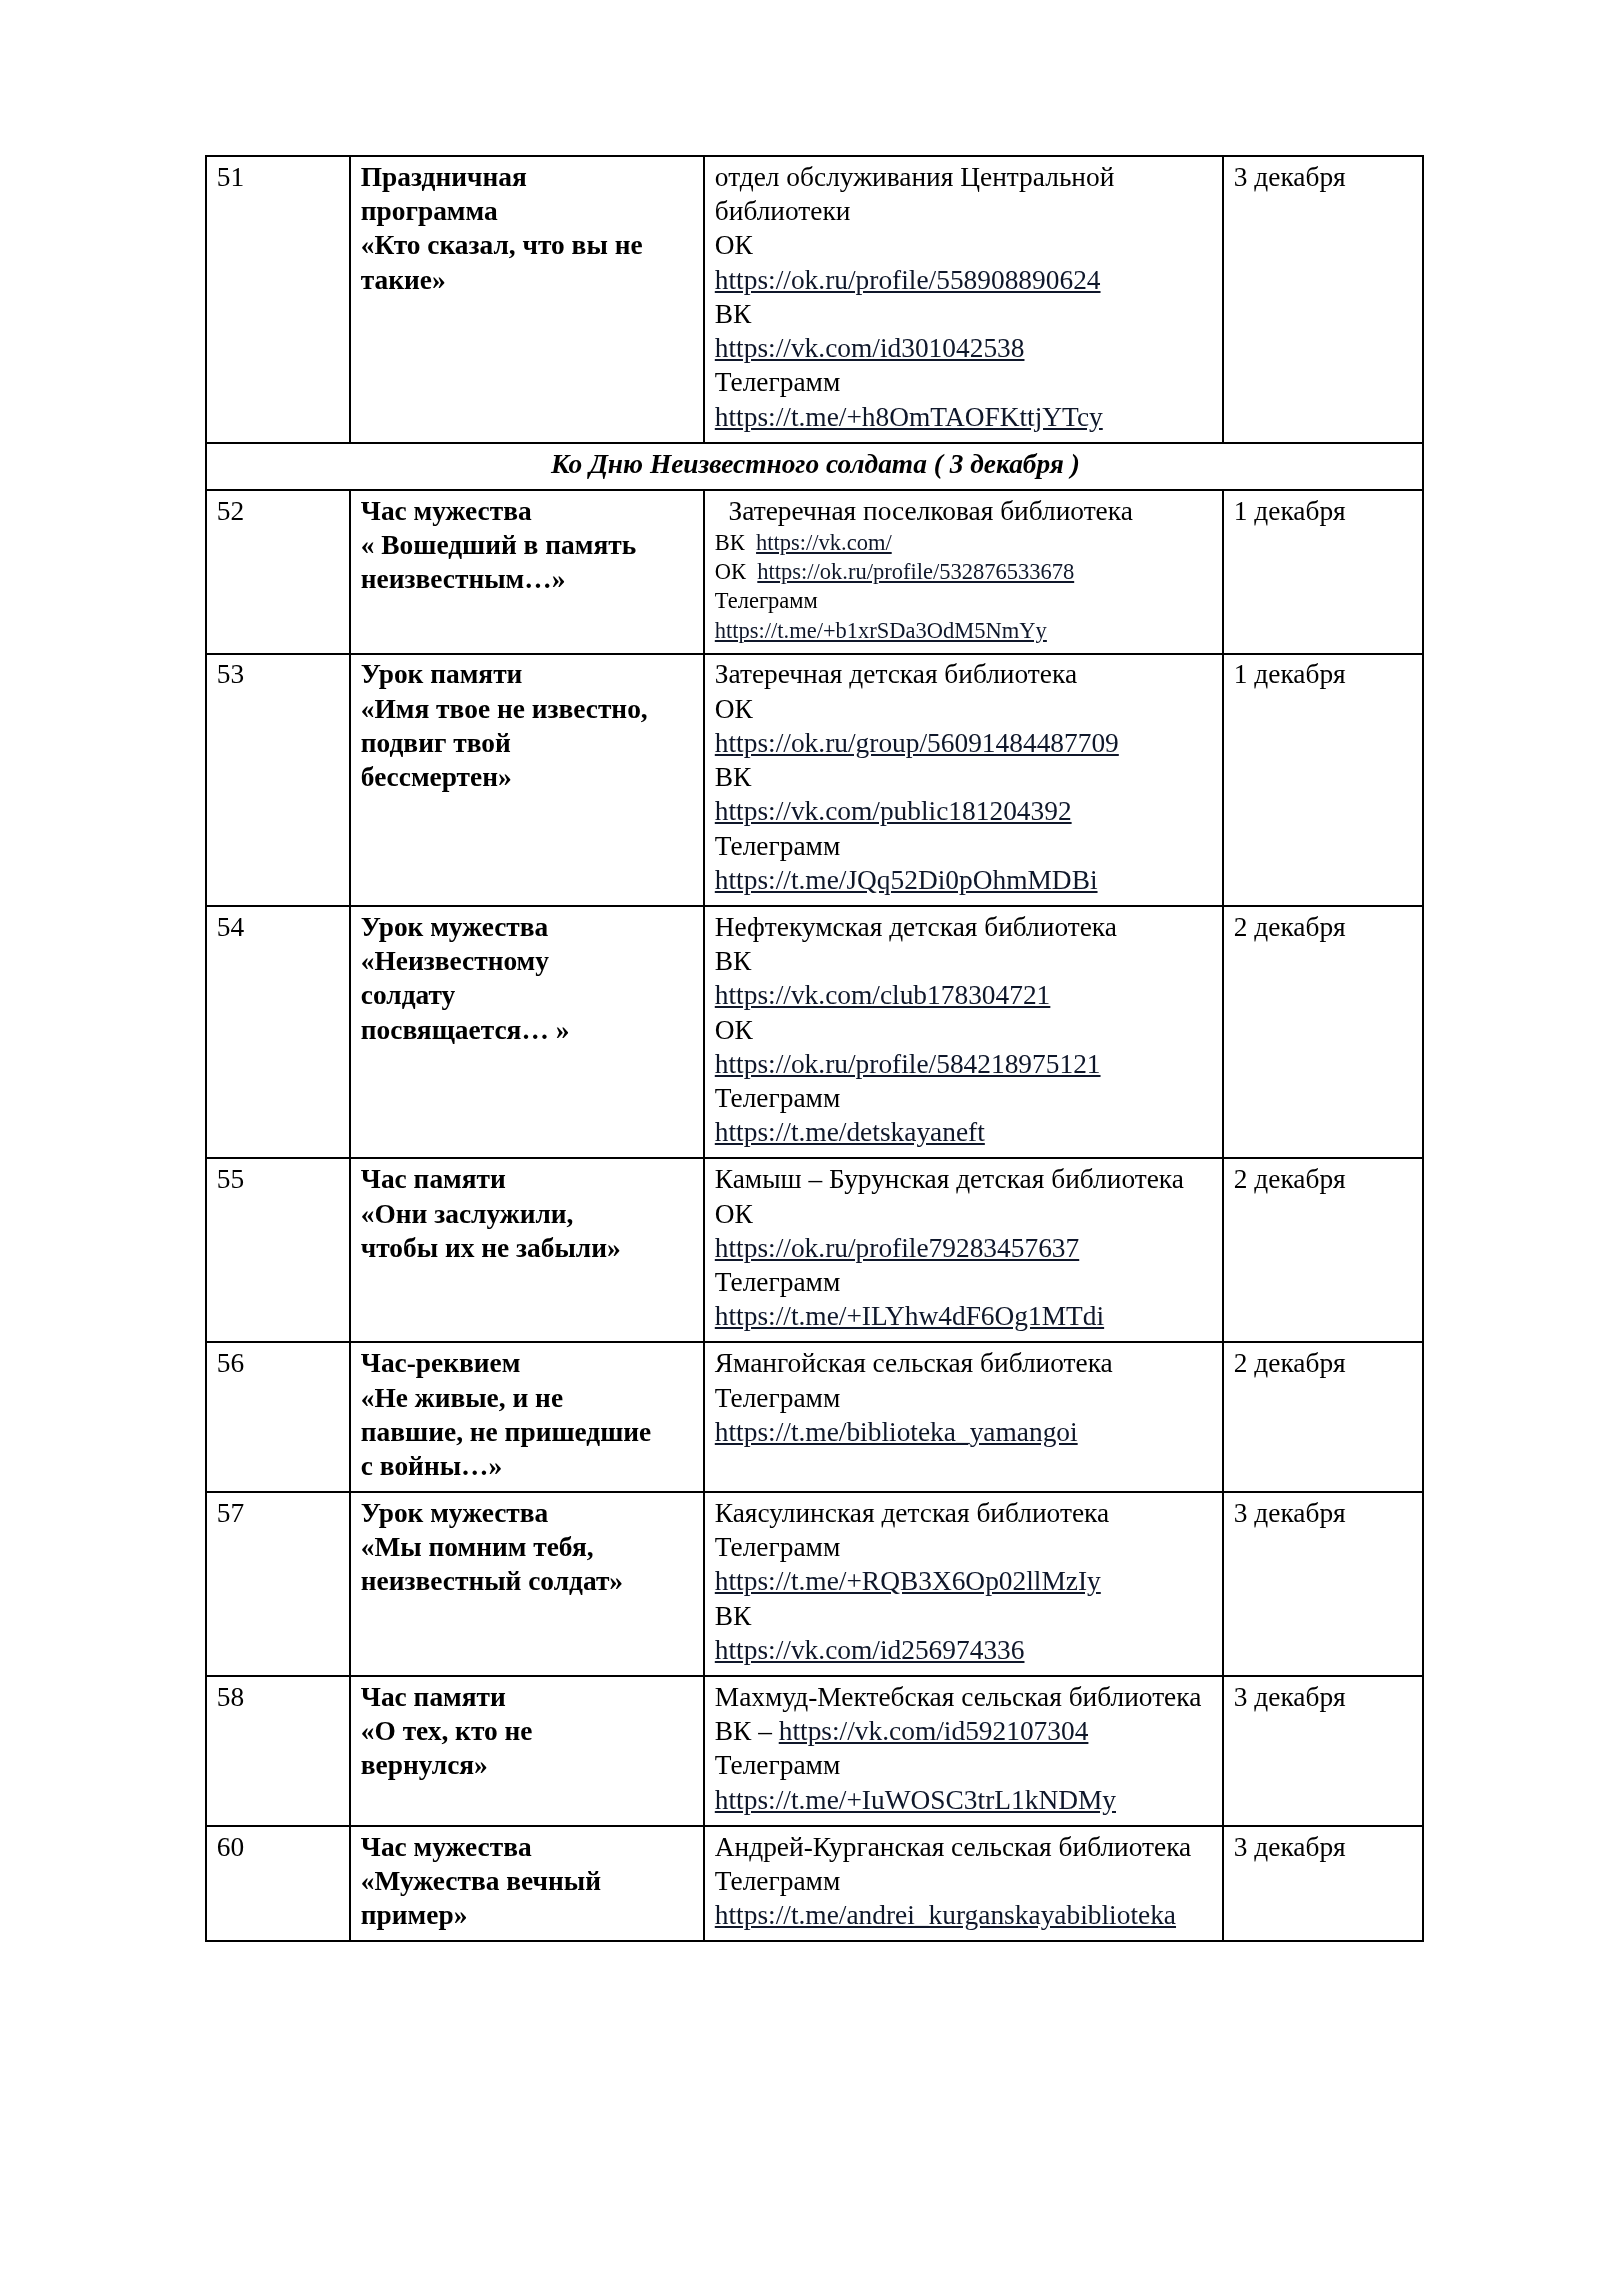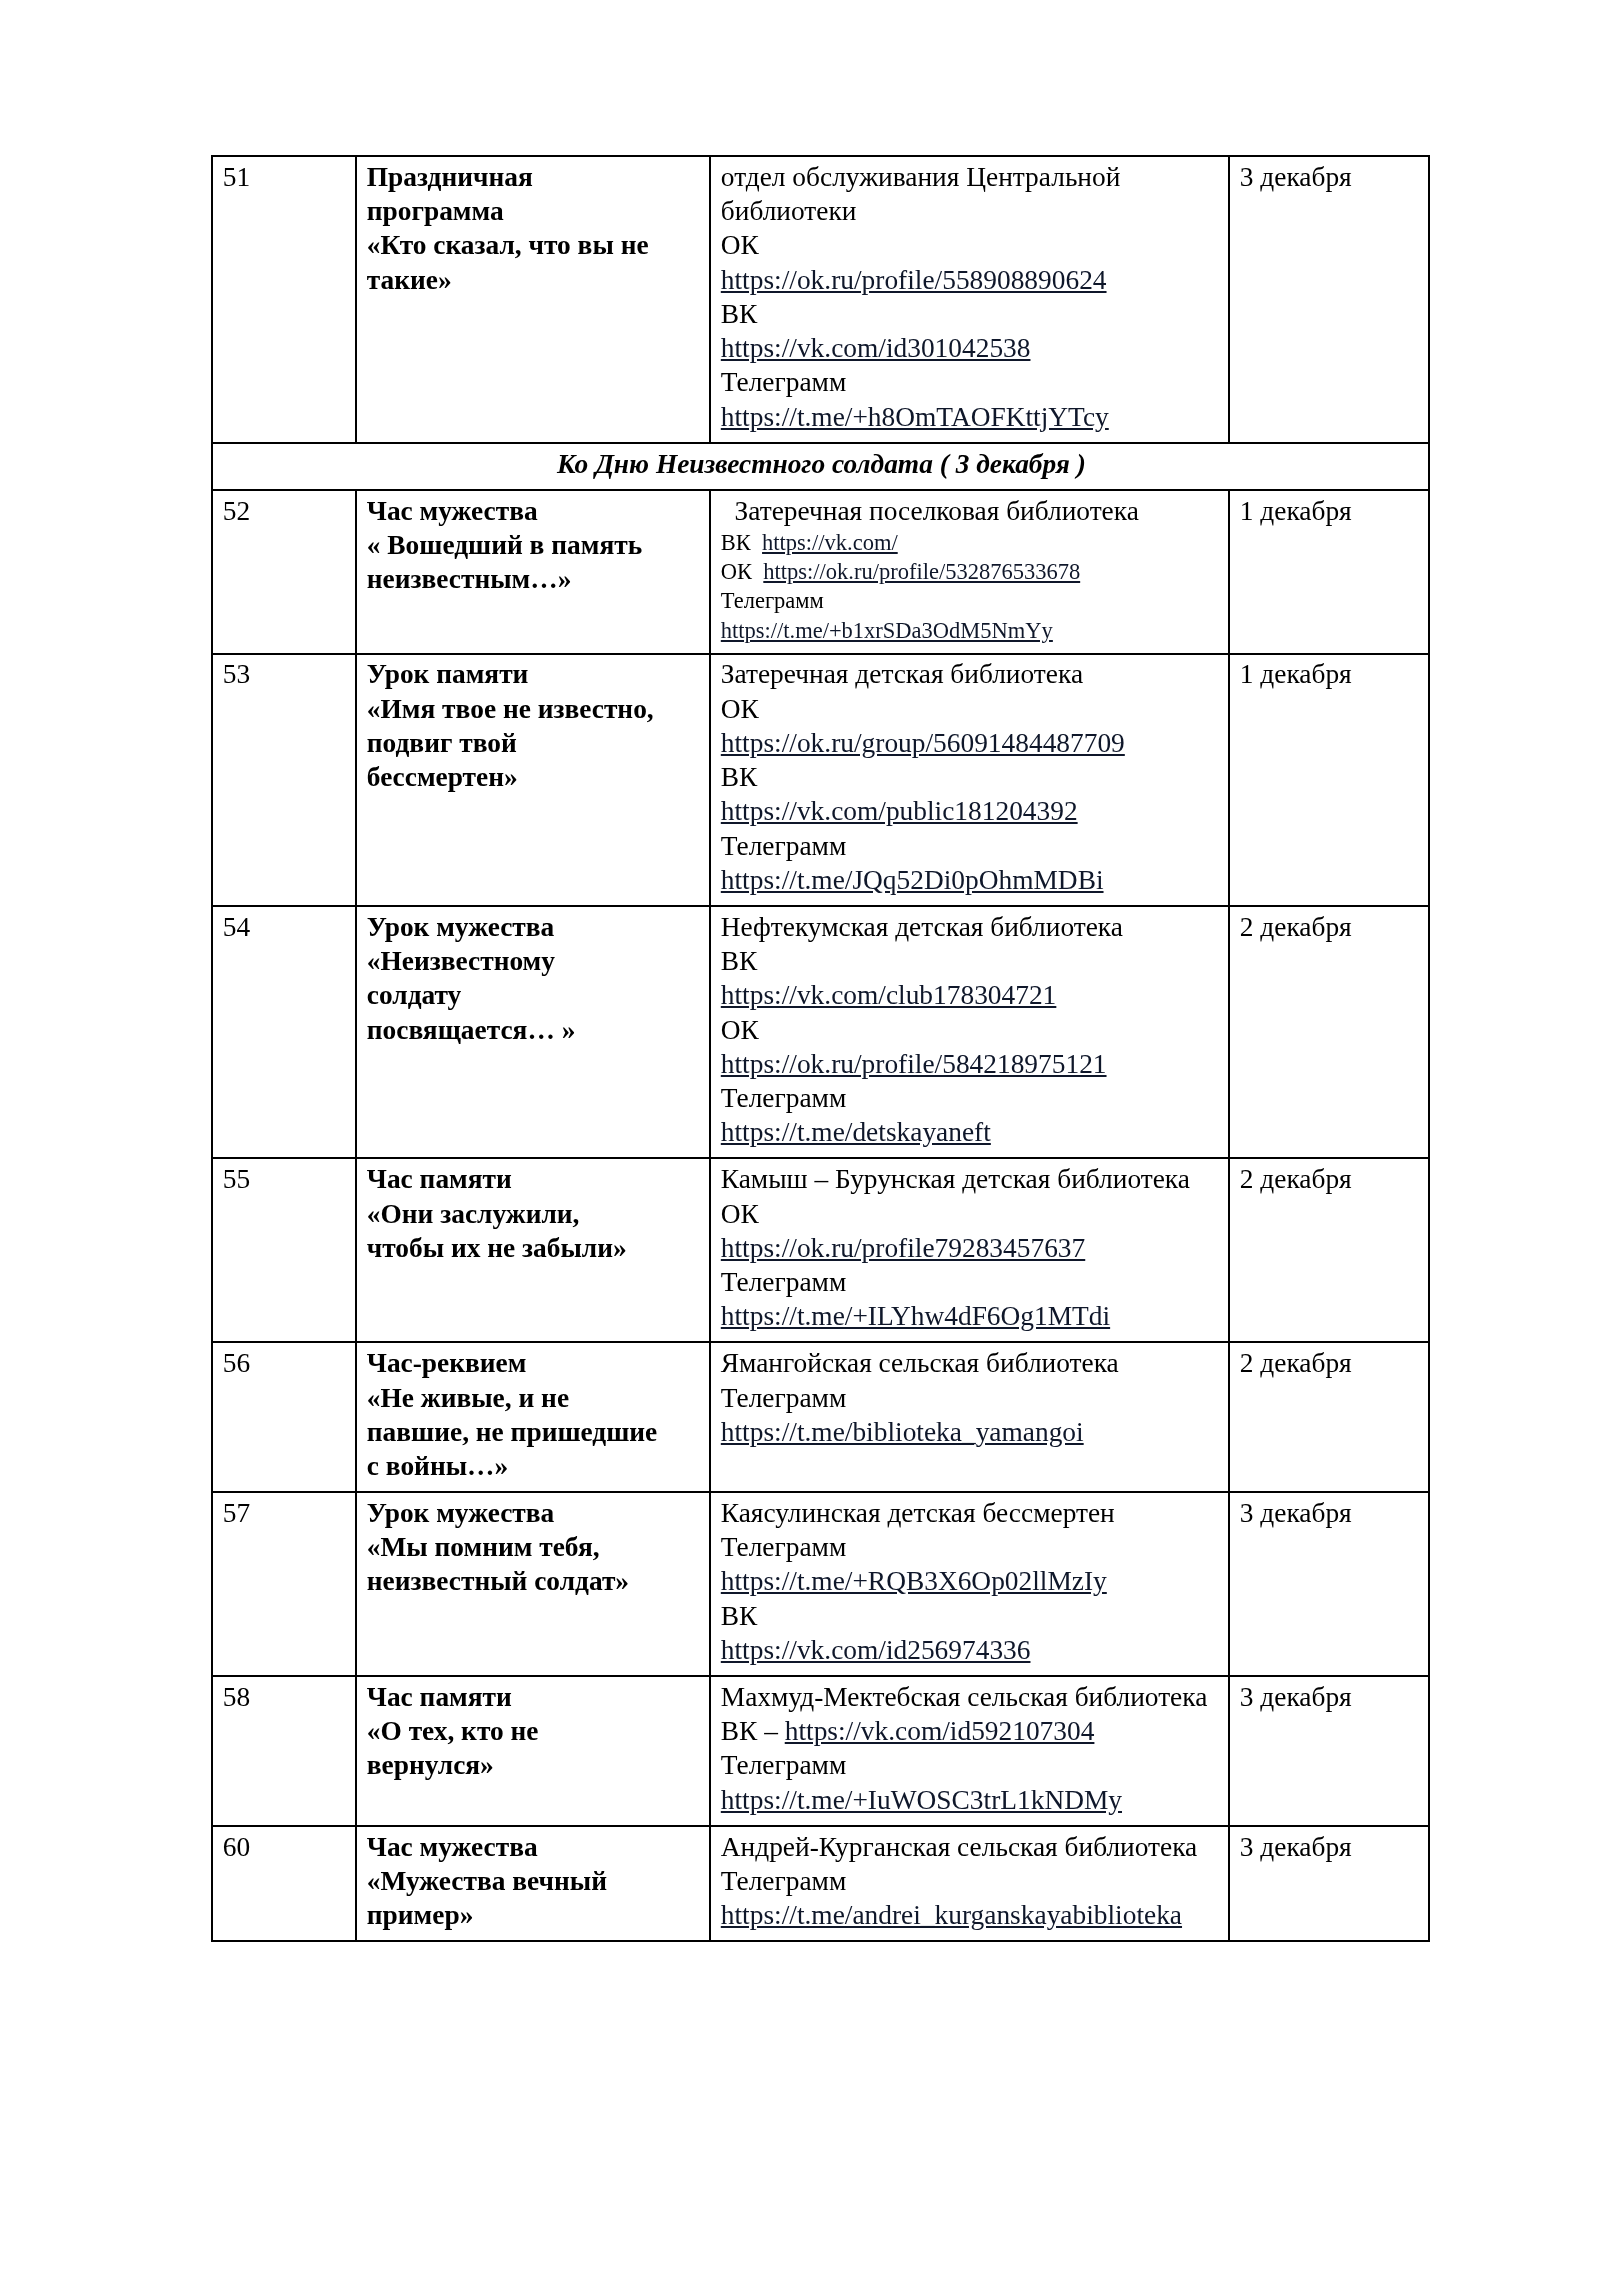--- a/index.html
+++ b/index.html
@@ -10,21 +10,21 @@
   .page {
     position: relative;
     width: 1621px;
     height: 2293px;
     background: #ffffff;
     font-family: "Liberation Serif", "DejaVu Serif", serif;
     color: #000000;
   }
   table.events {
     position: absolute;
-    left: 211px;
+    left: 205px;
     top: 155px;
     width: 1217px;
     border-collapse: collapse;
     table-layout: fixed;
   }
   table.events td {
     border: 2px solid #000000;
     vertical-align: top;
     padding: 2.9px 7.8px 7.8px 9.8px;
     font-size: 27.4px;
@@ -167,21 +167,21 @@
             <div class="info-line"><a class="link" href="#">https://t.me/biblioteka_yamangoi</a></div>
           </td>
           <td class="date-cell">2 декабря</td>
         </tr>
         <tr>
           <td class="num-cell">57</td>
           <td class="event-cell">Урок мужества
 «Мы помним тебя,
 неизвестный солдат»</td>
           <td class="info-cell">
-            <div class="info-line"><span>Каясулинская детская бессмертен</span></div>
+            <div class="info-line"><span>Каясулинская детская библиотека</span></div>
             <div class="info-line"><span>Телеграмм</span></div>
             <div class="info-line"><a class="link" href="#">https://t.me/+RQB3X6Op02llMzIy</a></div>
             <div class="info-line"><span>ВК</span></div>
             <div class="info-line"><a class="link" href="#">https://vk.com/id256974336</a></div>
           </td>
           <td class="date-cell">3 декабря</td>
         </tr>
         <tr>
           <td class="num-cell">58</td>
           <td class="event-cell">Час памяти

